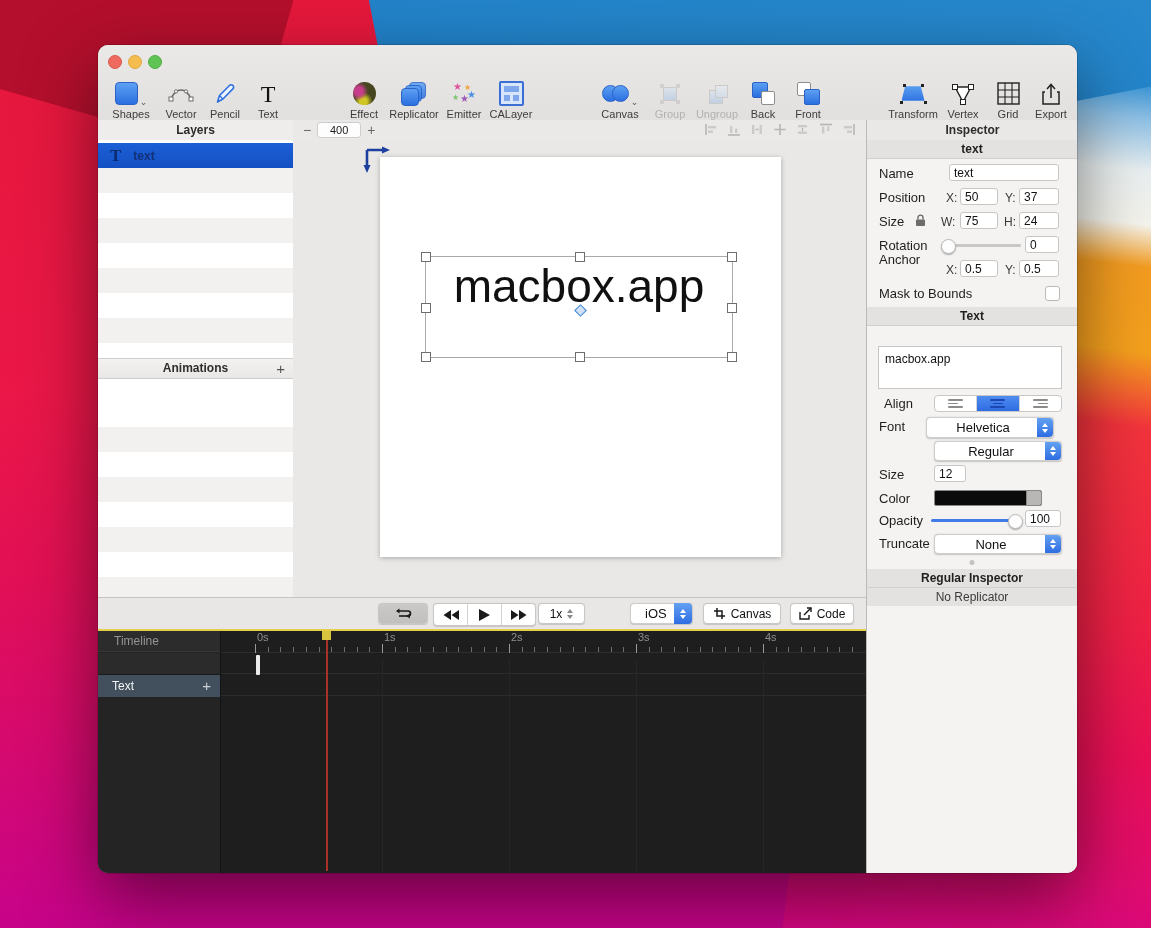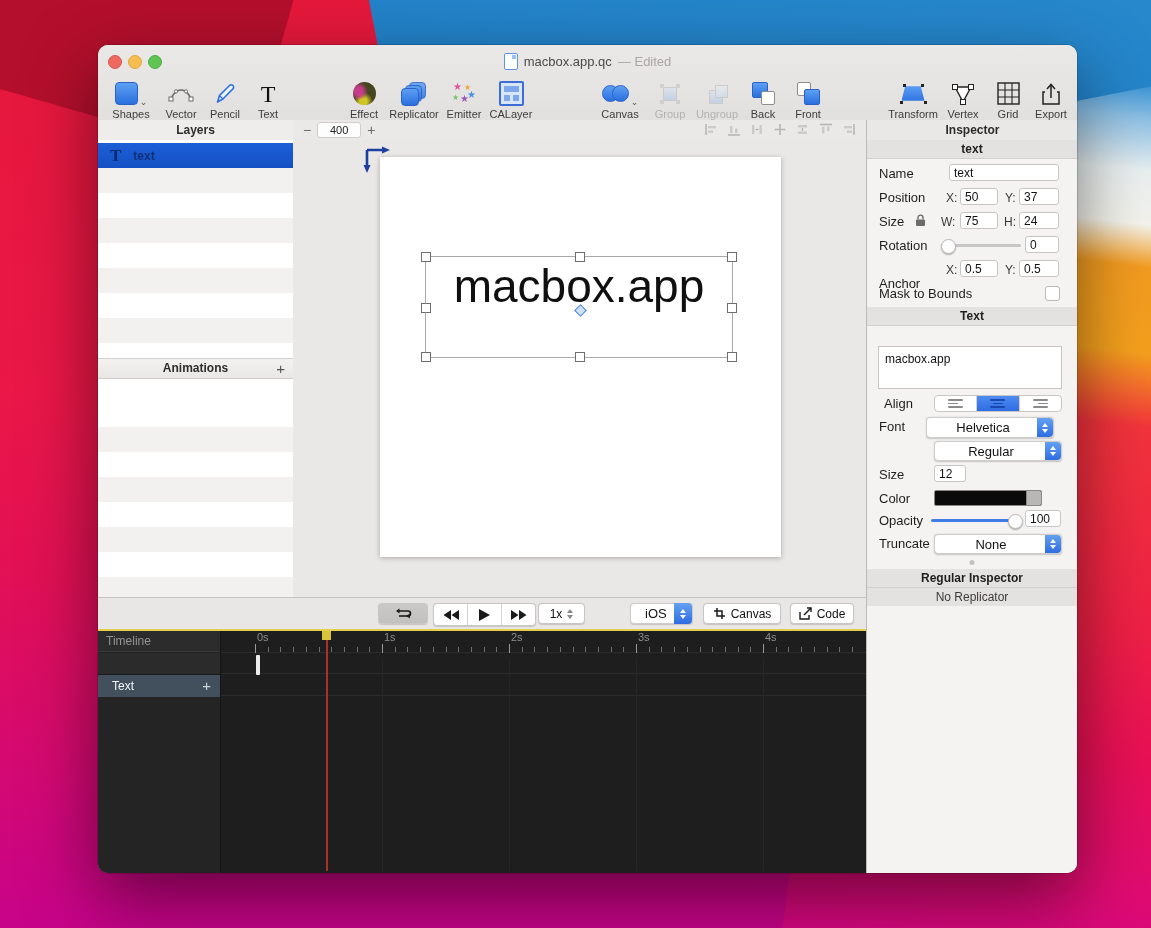--- a/index.html
+++ b/index.html
@@ -97,21 +97,21 @@
   .btngroup .b:last-child{border-right:none;}
   .graystep{display:flex;flex-direction:column;gap:2px;margin-left:5px;}
   .graystep .tri-u{border-bottom-color:#8a8887;}
   .graystep .tri-d{border-top-color:#8a8887;}
   .ddbtn{position:absolute;top:5px;height:21px;background:#fff;border:.5px solid #cfcdcc;border-radius:4px;box-shadow:0 .5px 1px rgba(0,0,0,.15);display:flex;align-items:center;font-size:13px;color:#111;box-sizing:border-box;}
   .ddbtn .step{position:relative;margin-left:auto;width:18px;height:21px;background:linear-gradient(#63a1f2,#2e6de2);border-radius:0 4px 4px 0;display:flex;flex-direction:column;align-items:center;justify-content:center;gap:2px;}
   
   .timeline{position:absolute;left:0;top:584px;width:768px;height:244px;background:#1e1e1e;overflow:hidden;}
   .yl{position:absolute;left:0;top:0;width:100%;height:2px;background:#e4cf4b;}
   .tl-col{position:absolute;left:0;top:2px;width:122px;height:242px;background:#242424;border-right:1px solid #141414;}
-  .tl-colhead{position:absolute;left:0;top:0;width:100%;height:21px;background:#2c2c2c;color:#949494;font-size:12px;line-height:21px;padding-left:8px;box-sizing:border-box;border-bottom:1px solid #383838;}
+  .tl-colhead{position:absolute;left:0;top:0;width:100%;height:21px;background:#2c2c2c;color:#949494;font-size:12px;line-height:21px;padding-left:16px;box-sizing:border-box;border-bottom:1px solid #383838;}
   .tl-colrow{position:absolute;left:0;top:22px;width:100%;height:21px;background:#2b2b2b;border-bottom:1px solid #1a1a1a;}
   .tl-track{position:absolute;left:0;top:44px;width:100%;height:22px;background:#41505c;color:#f2f4f6;font-size:12px;line-height:22px;padding-left:14px;box-sizing:border-box;}
   .tl-track .plus{position:absolute;right:9px;top:0;color:#ccd2d7;font-size:15px;line-height:22px;}
   .tl-ruler{position:absolute;left:0;top:2px;right:0;height:26px;}
   .tl-label{position:absolute;top:0;font-size:11px;color:#8d8d8d;}
   .tl-tick{position:absolute;top:16px;width:1px;height:5px;background:#6f6f6f;}
   .tl-tick.major{top:13px;height:9px;background:#9a9a9a;}
   .rowline{position:absolute;left:122px;right:0;height:1px;background:#2c2c2c;}
   .secline{position:absolute;top:30px;bottom:2px;width:1px;background:#262626;}
   .kfbar{position:absolute;left:158px;top:26px;width:4px;height:20px;background:#ececec;border-radius:1px;}
@@ -128,25 +128,20 @@
     <div class="bands"></div>
     <div class="blue"></div>
   </div>
 
   <div class="window">
 
     <div class="chrome">
       <div class="tl c"></div>
       <div class="tl m"></div>
       <div class="tl z"></div>
-      <div class="titlegroup">
-        <span class="docicon"></span>
-        <span class="title-main">macbox.app.qc</span>
-        <span class="title-suffix">— Edited</span>
-      </div>
 
       <div class="tbi" style="left:4px">
         <div class="ic">
             <div class="bluesq" style="width:21px;height:21px"></div>
             <span class="chev">⌄</span>
           </div>
         <div class="lb">Shapes</div>
       </div>
 
       <div class="tbi" style="left:54px">
@@ -430,21 +425,21 @@
       <input class="field" style="left: 93px; top: 72px; width: 38px;" value="75">
       <span class="mini" style="left:137px;top:75px">H:</span>
       <input class="field" style="left: 152px; top: 72px; width: 40px;" value="24">
 
       <span class="ins-label" style="left:12px;top:98px">Rotation</span>
       <div class="slider" style="left:76px;top:104px;width:78px">
           <div class="knob" style="left:-2px"></div>
         </div>
       <input class="field" style="left: 158px; top: 96px; width: 34px;" value="0">
 
-      <span class="ins-label" style="left:12px;top:136px">Anchor</span>
+      <span class="ins-label" style="left:12px;top:112px">Anchor</span>
       <span class="mini" style="left:79px;top:123px">X:</span>
       <input class="field" style="left: 93px; top: 120px; width: 38px;" value="0.5">
       <span class="mini" style="left:138px;top:123px">Y:</span>
       <input class="field" style="left: 152px; top: 120px; width: 40px;" value="0.5">
 
       <span class="ins-label" style="left:12px;top:146px">Mask to Bounds</span>
       <div class="checkbox" style="left:178px;top:146px"></div>
 
       <div class="subhead" style="top:167px">Text</div>
 

